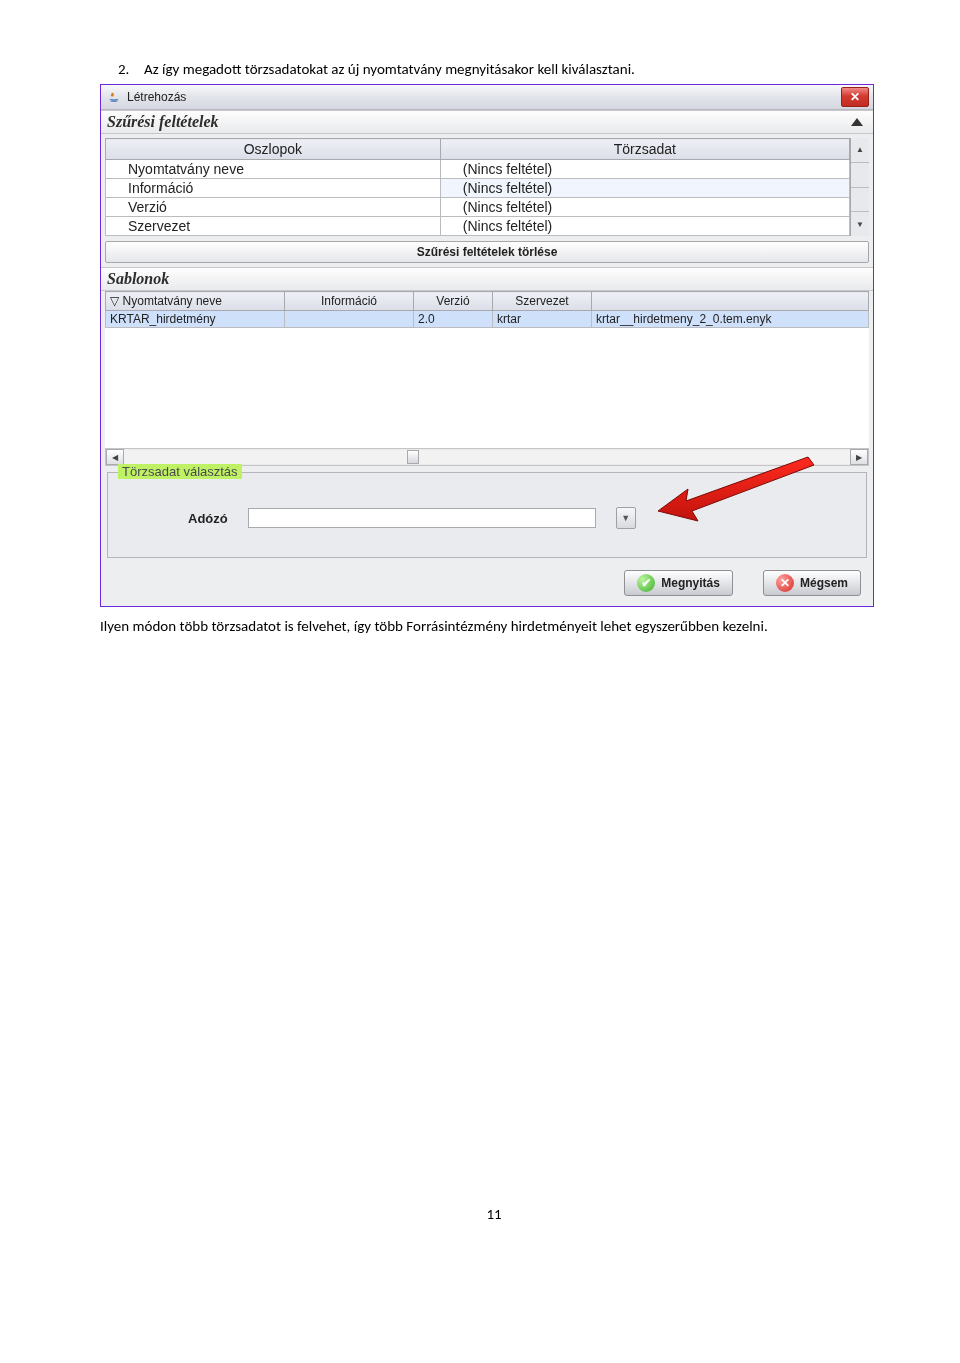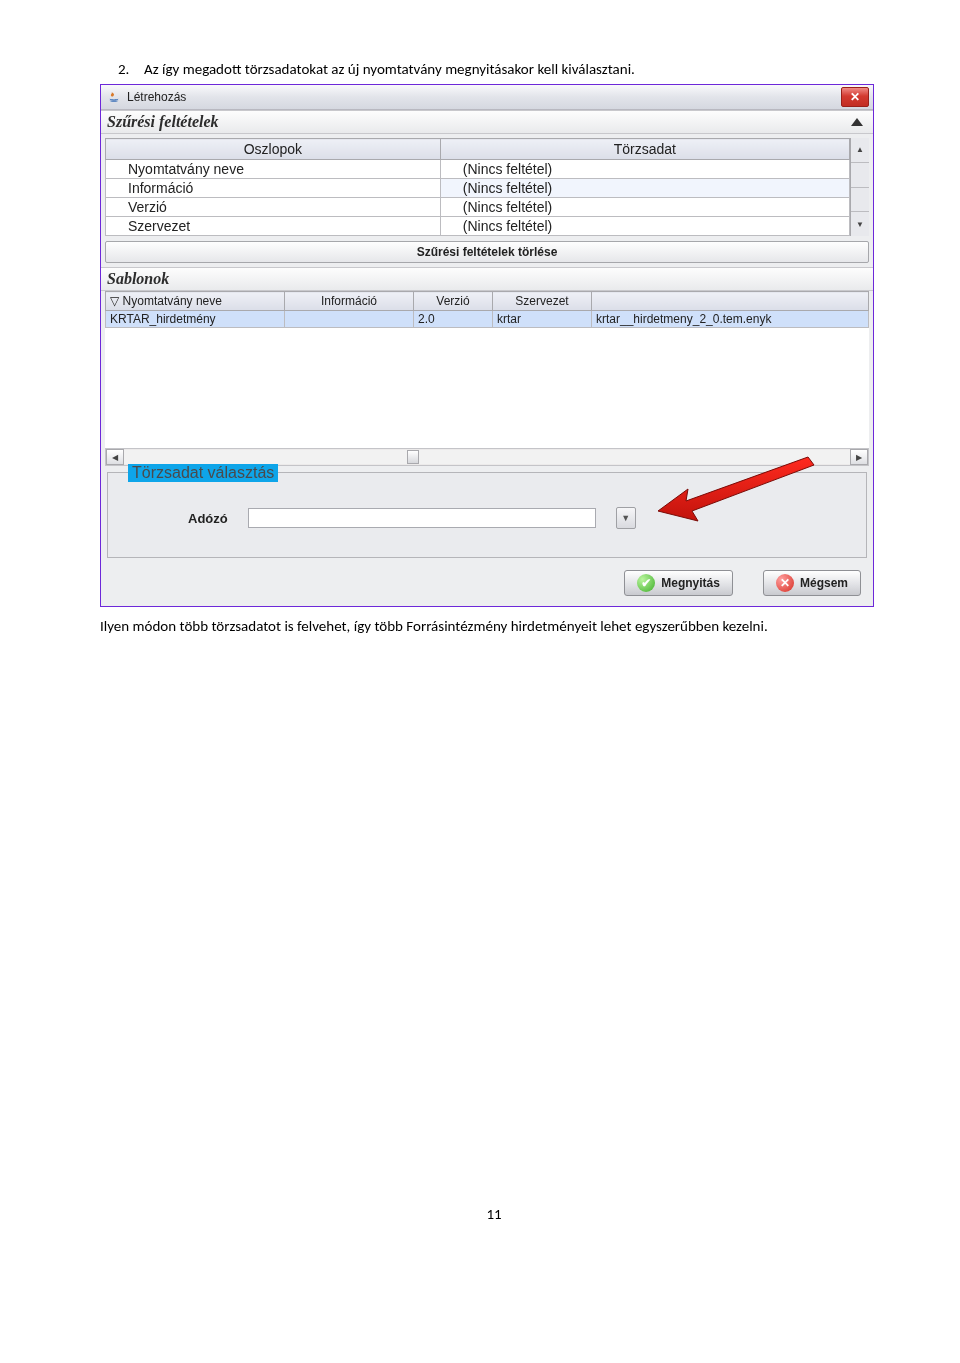--- a/index.html
+++ b/index.html
@@ -205,24 +205,24 @@
   }
   .group {
     margin: 2px 6px 6px 6px;
     border: 1px solid #b5b5b9;
     background: #eaebee;
     position: relative;
   }
   .group .legend {
     position: absolute;
     top: -9px;
-    left: 20px;
-    background: #0ea5e9;
+    left: 10px;
+    background: #bef264;
     padding: 0 4px;
-    font-size: 16px;
+    font-size: 13px;
     color: #4a4a4c;
   }
   .adozo-row {
     display: flex;
     align-items: center;
     padding: 34px 14px 28px 80px;
     gap: 20px;
     position: relative;
   }
   .adozo-row label {

